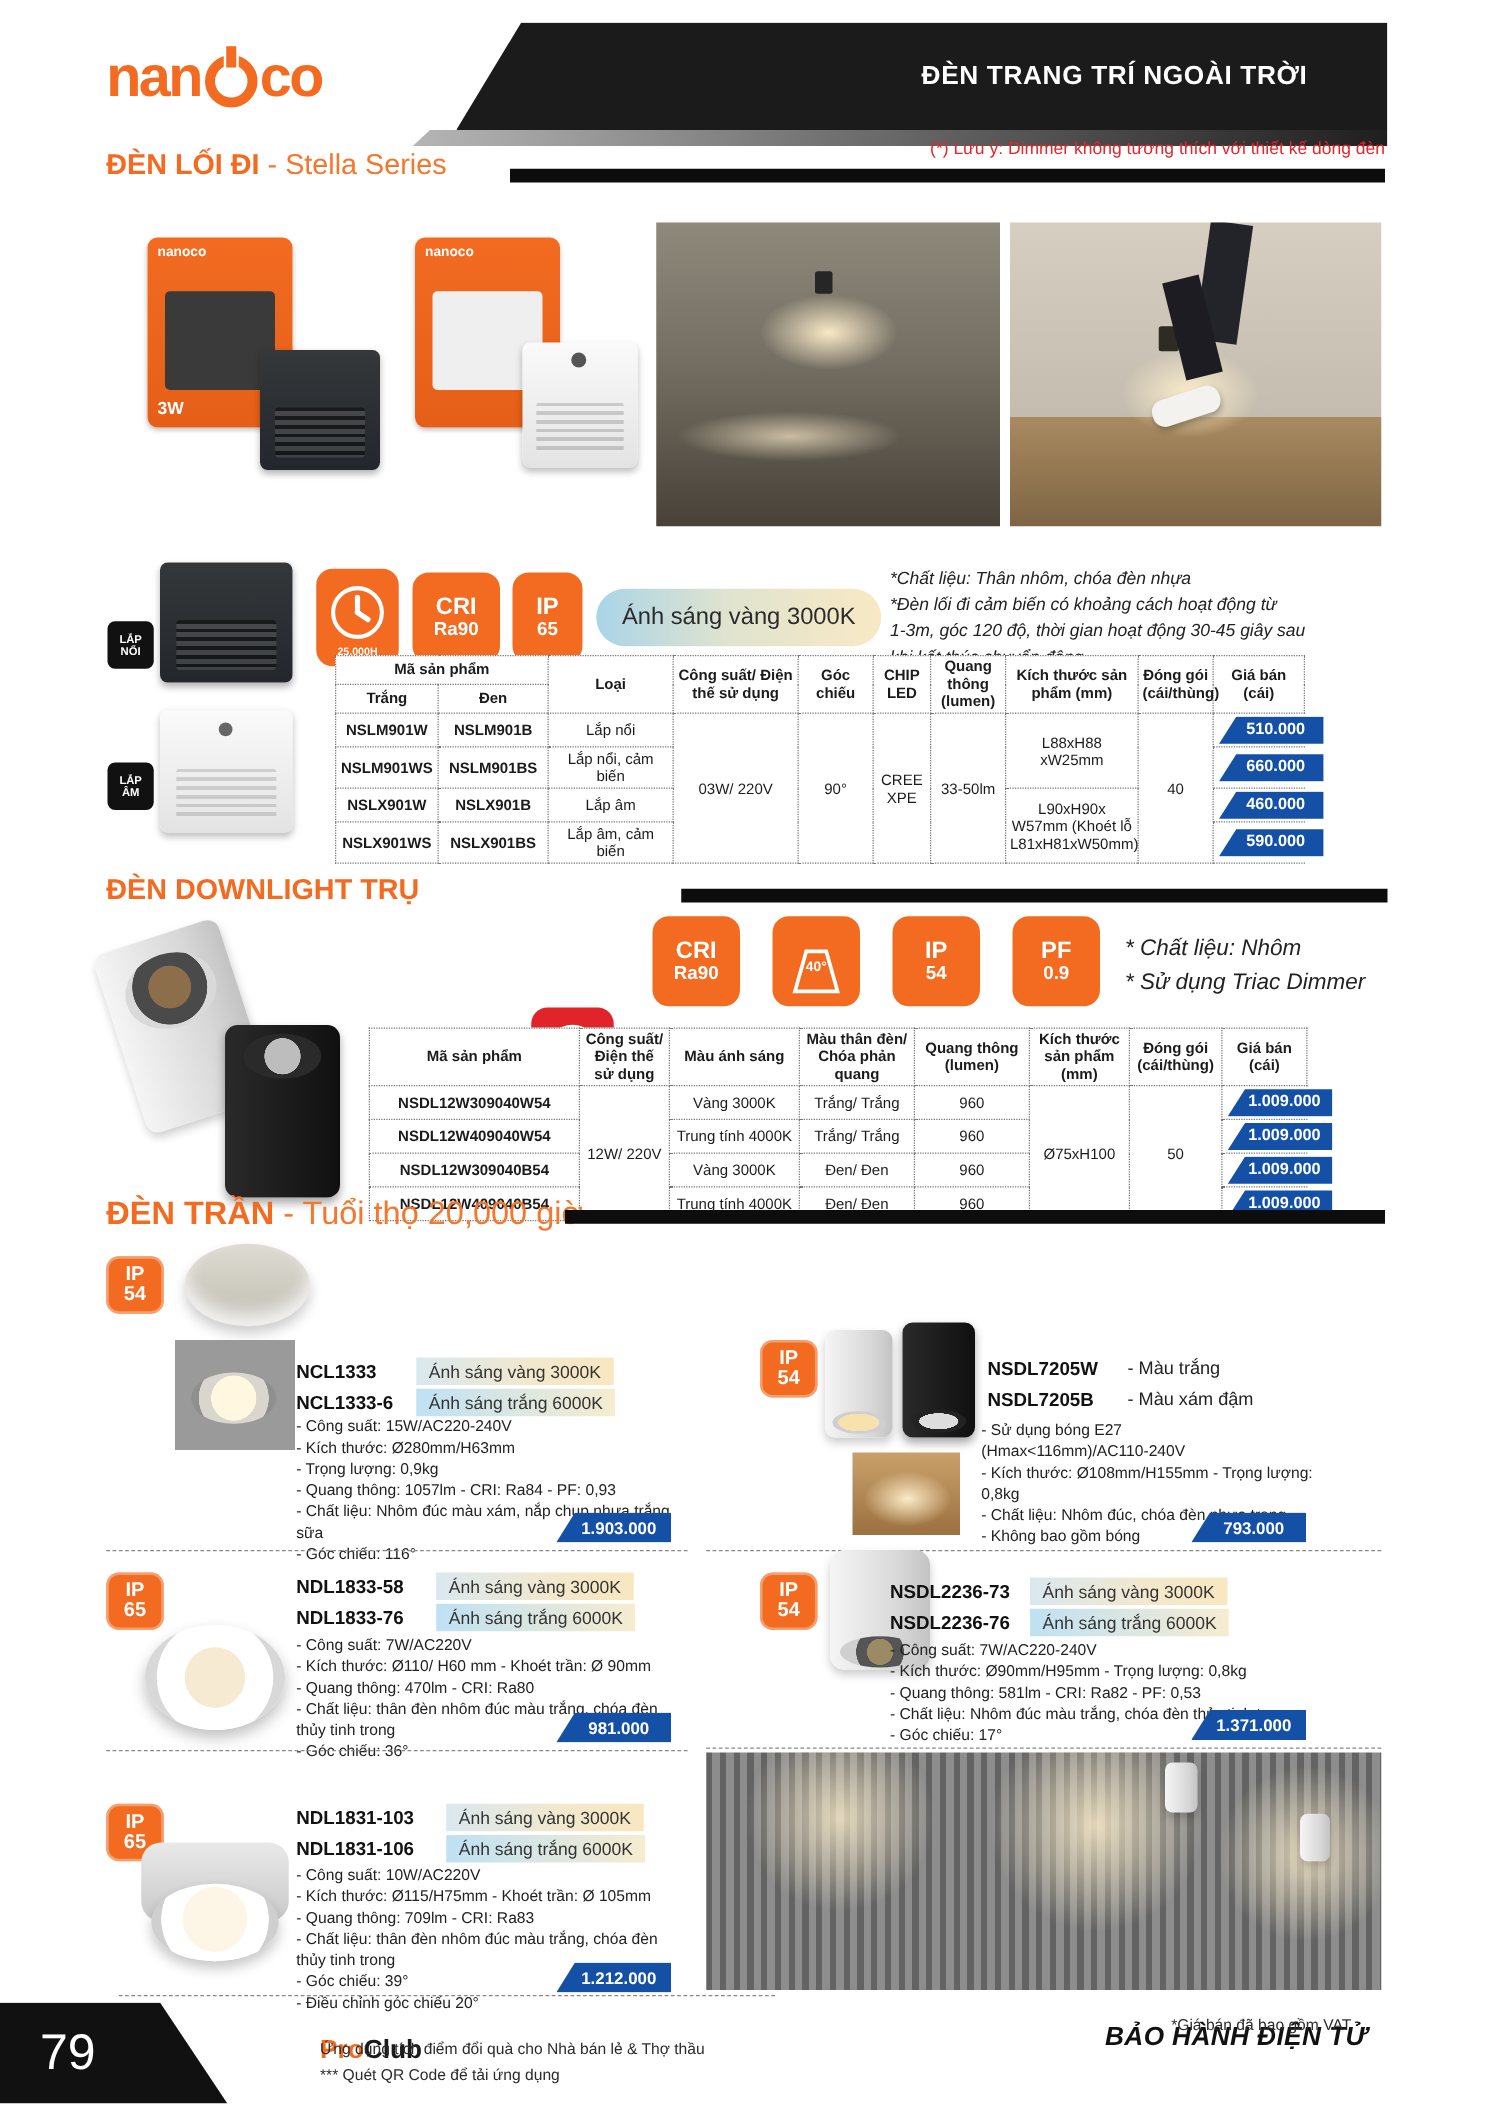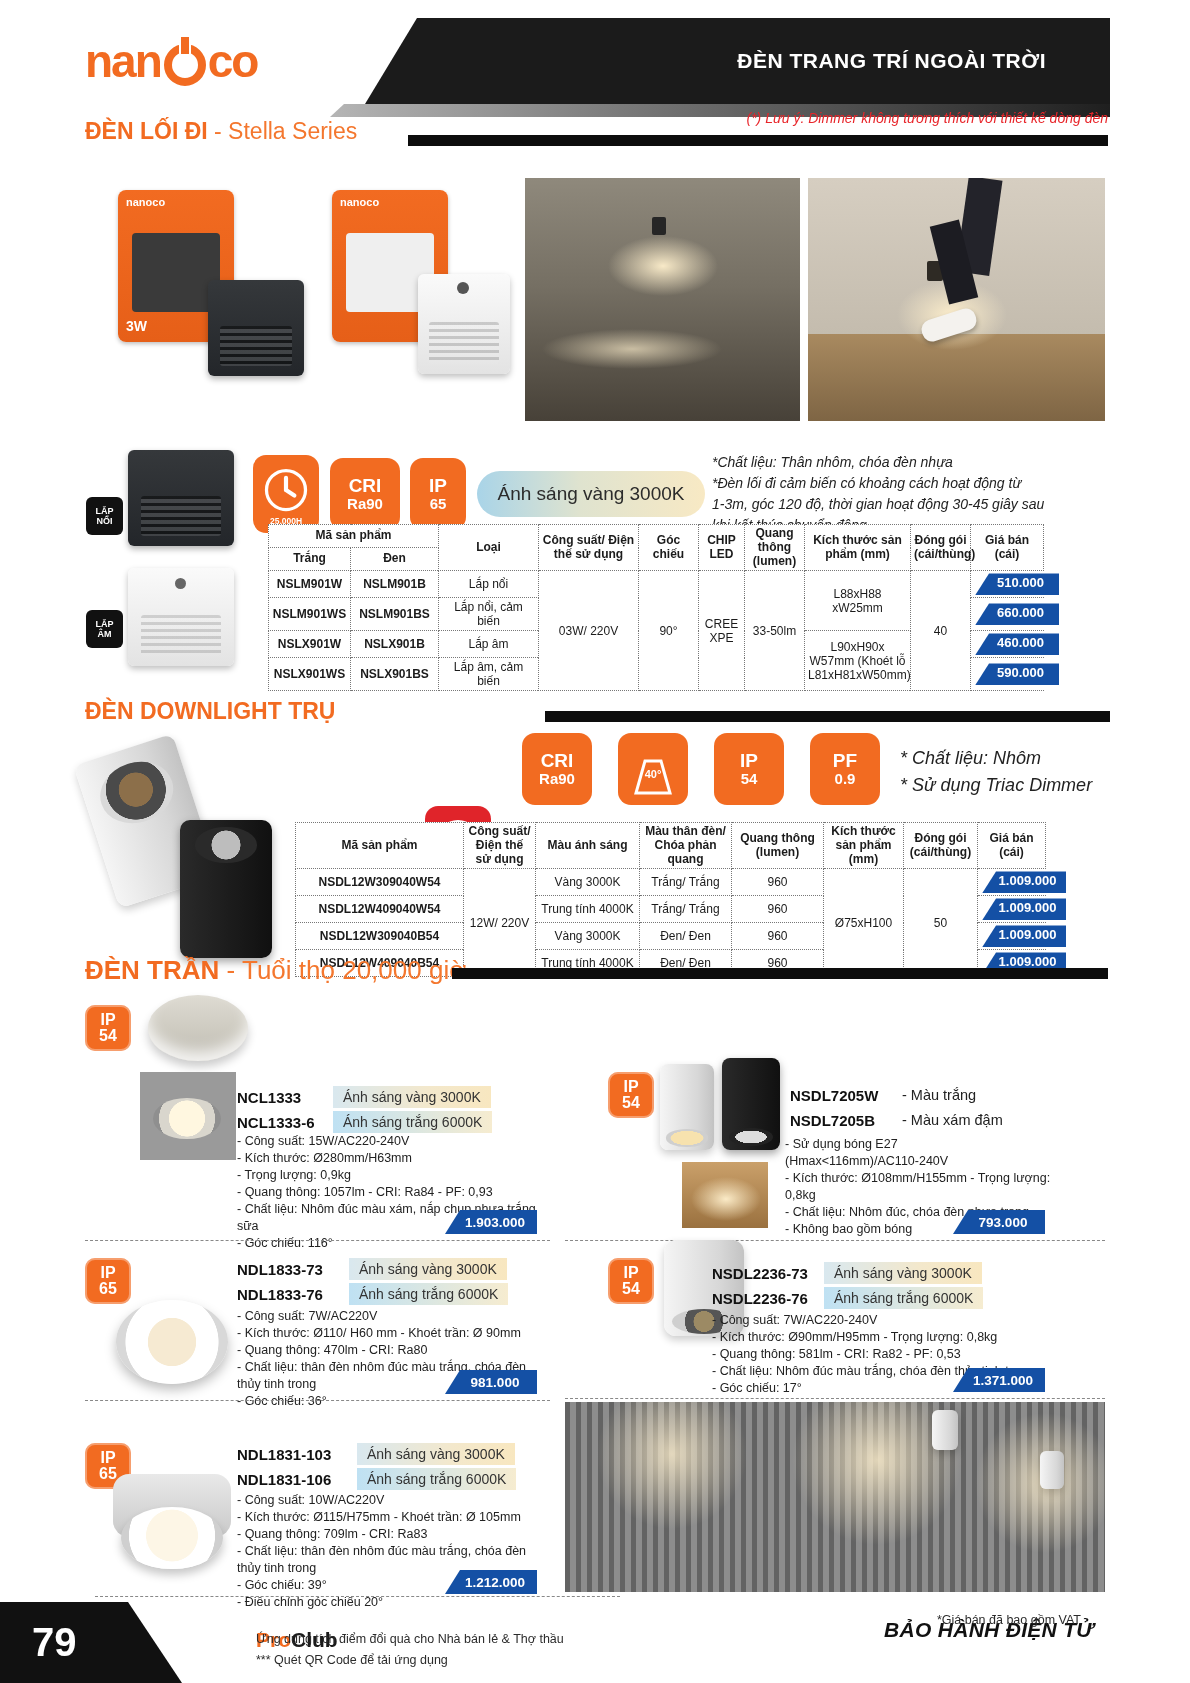--- a/index.html
+++ b/index.html
@@ -11,21 +11,21 @@
   .pwr{display:inline-block;width:26px;height:26px;border:8px solid #F26B21;border-radius:50%;position:relative;margin:8px 2px 0 3px;}
   .pwr .notch{position:absolute;left:50%;top:-11px;transform:translateX(-50%);width:12px;height:13px;background:#fff;}
   .pwr .bar{position:absolute;left:50%;top:-15px;transform:translateX(-50%);width:8px;height:17px;background:#F26B21;}
   .banner{background:#1b1b1b;clip-path:polygon(52px 0,100% 0,100% 100%,0 100%);
           display:flex;align-items:center;justify-content:flex-end;padding-right:64px;box-sizing:border-box;}
   .banner span{color:#fff;font-weight:800;font-size:21px;letter-spacing:.5px;}
   .gray-strip{background:linear-gradient(90deg,#b5b5b5,#6e6e6e 45%,#1f1f1f);clip-path:polygon(14px 0,100% 0,100% 100%,0 100%);}
   .sec-title{font-size:23px;font-weight:800;color:#F26B21;white-space:nowrap;}
   .sec-title .sub{font-weight:400;color:#F4772E;}
   .black-bar{background:#0d0d0d;height:11px;}
-  .red-note{color:#E8252A;font-style:italic;font-size:14px;text-align:right;}
+  .red-note{color:#E8252A;font-size:14px;text-align:right;}
   
   .tile{background:#F26B21;border-radius:13px;color:#fff;display:flex;flex-direction:column;
         align-items:center;justify-content:center;text-align:center;line-height:1.05;}
   .tile.red{background:#E0242A;}
   .tile .t1x{font-weight:800;font-size:19px;}
   .tile .t2x{font-weight:700;font-size:15px;}
   .clock-tile{position:relative;}
   .clock-tile svg{display:block;}
   .clock-tile .hrs{position:absolute;bottom:7px;left:0;right:0;font-size:8.5px;font-weight:700;}
   .pill{border-radius:24px;background:linear-gradient(90deg,#a9d4e8,#dfe3cf 45%,#f8e9c4);
@@ -73,21 +73,21 @@
   .sq-dark{background:linear-gradient(180deg,#35383b,#23262a);box-shadow:0 3px 6px rgba(0,0,0,.3);}
   .sq-white{background:linear-gradient(180deg,#fafafa,#e3e3e3);box-shadow:0 3px 6px rgba(0,0,0,.25);}
   .grille{position:absolute;left:12%;right:12%;bottom:10%;height:42%;
           background:repeating-linear-gradient(180deg,rgba(0,0,0,.45) 0 3px,rgba(255,255,255,.12) 3px 7px);border-radius:3px;}
   .cyl{position:absolute;border-radius:10px;}
   .cyl-w{background:linear-gradient(90deg,#f5f5f5,#d7d7d7 70%,#c3c3c3);box-shadow:0 4px 8px rgba(0,0,0,.2);}
   .cyl-b{background:linear-gradient(90deg,#2a2a2a,#101010);box-shadow:0 4px 8px rgba(0,0,0,.35);}
   .lens{position:absolute;border-radius:50%;}
   
   .page-no{background:#111;clip-path:polygon(0 0,128px 0,182px 100%,0 100%);color:#fff;
-           display:flex;align-items:center;font-weight:700;font-size:40px;padding-left:32px;box-sizing:border-box;}
+           display:flex;align-items:center;font-weight:400;font-size:40px;padding-left:32px;box-sizing:border-box;}
   .proclub{font-size:21px;font-weight:800;margin-top:24px;}
   .proclub .pro{color:#F26B21;}
   .foot-small{font-size:12.5px;color:#2b2b2b;}
   .warranty{font-size:21px;font-weight:800;font-style:italic;color:#111;letter-spacing:.3px;}
   .ring{border-radius:50%;position:absolute;}
 </style>
 </head>
 <body>
 
 <div id="page">
@@ -417,21 +417,21 @@
 
   <div class="abs ip-badge" style="left:85px;top:1258px;">
     <span>IP</span>
       <span>65</span>
   </div>
   <div class="abs" style="left:108px;top:1292px;width:128px;height:100px;">
     <div class="ring" style="left:6%;top:8%;width:88%;height:84%;background:radial-gradient(circle at 50% 50%,#f6ead2 0 34%,#ffffff 35% 66%,#d8d8d8 67% 80%,#f2f2f2 81%);box-shadow:0 6px 12px rgba(0,0,0,.25);"></div>
   </div>
   <div class="abs" style="left:237px;top:1258px;">
     <div class="code-row">
-      <span class="code w110">NDL1833-73</span>
+      <span class="code w110">NDL1833-58</span>
       <span class="lbadge b3000">Ánh sáng vàng 3000K</span>
     </div>
     <div class="code-row">
       <span class="code w110">NDL1833-76</span>
       <span class="lbadge b6000">Ánh sáng trắng 6000K</span>
     </div>
   </div>
   <div class="abs" style="left:237px;top:1308px;width:300px;">
     <div class="spec">- Công suất: 7W/AC220V</div>
     <div class="spec">- Kích thước: Ø110/ H60 mm - Khoét trần: Ø 90mm</div>

